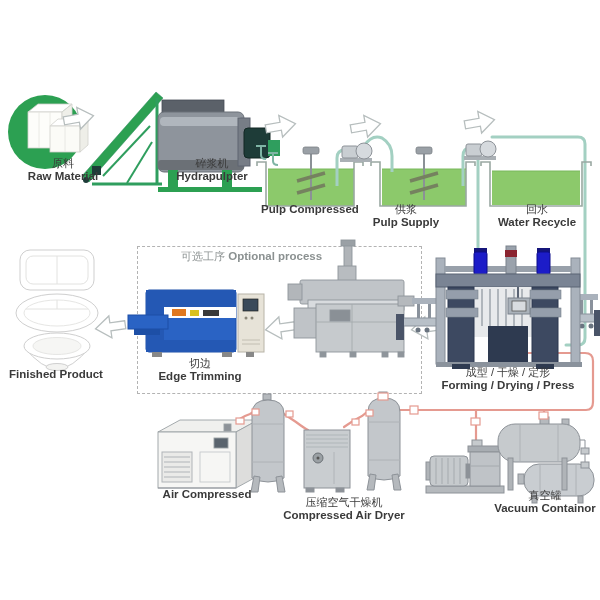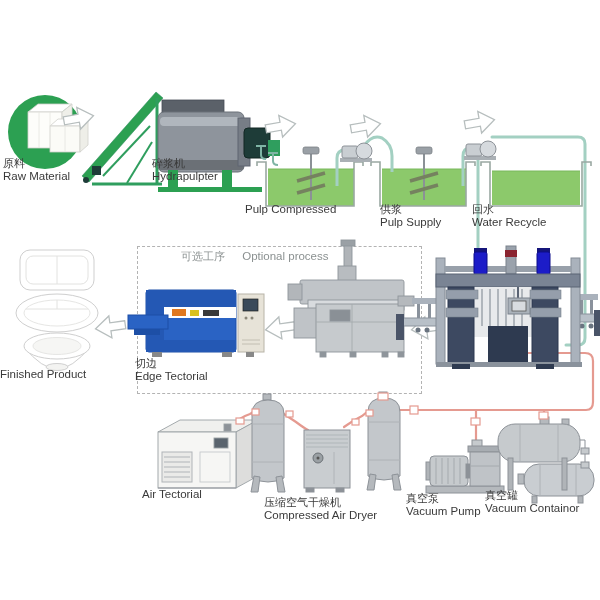--- a/index.html
+++ b/index.html
@@ -1,27 +1,27 @@
 <!DOCTYPE html>
 <html><head>
 <meta charset="utf-8">
 <style>
   html,body{margin:0;padding:0;background:#fff;}
   .canvas{position:relative;width:600px;height:600px;background:#fff;overflow:hidden;
           font-family:"Liberation Sans","DejaVu Sans",sans-serif;}
   .canvas svg{position:absolute;left:0;top:0;z-index:2;}
   .optional-box{position:absolute;left:137px;top:246px;width:283px;height:146px;
                 border:1px dashed #b3b3b3;z-index:1;}
-  .lbl{position:absolute;z-index:3;text-align:left;color:#3a3a3a;
+  .lbl{position:absolute;z-index:3;text-align:center;color:#3a3a3a;
        font-size:11.5px;line-height:1.18;}
   .lbl .zh{display:block;font-size:11px;}
-  .lbl .en{display:block;}
+  .lbl .en{display:block;font-weight:bold;}
   .lbl.opt{color:#8b9191;text-align:left;}
   .lbl.opt .zh,.lbl.opt .en{display:inline;}
-  .lbl.opt .en{margin-left:14px;}
+  .lbl.opt .en{}
 </style>
 </head>
 <body>
 
 <div class="canvas">
 
   <div class="optional-box"></div>
 
   <svg width="600" height="600" viewBox="0 0 600 600">
     <defs>
@@ -351,48 +351,48 @@
     <span class="zh">原料</span>
     <span class="en">Raw Material</span>
   </div>
   <div class="lbl" style="left:152px;top:157px;width:120px">
     <span class="zh">碎浆机</span>
     <span class="en">Hydrapulpter</span>
   </div>
   <div class="lbl" style="left:245px;top:203px;width:130px">
     <span class="en">Pulp Compressed</span>
   </div>
-  <div class="lbl" style="left:380px;top:203px;width:130px">
+  <div class="lbl" style="left:341px;top:203px;width:130px">
     <span class="zh">供浆</span>
     <span class="en">Pulp Supply</span>
   </div>
   <div class="lbl" style="left:472px;top:203px;width:130px">
     <span class="zh">回水</span>
     <span class="en">Water Recycle</span>
   </div>
   <div class="lbl opt" style="left:181px;top:250px;width:235px">
     <span class="zh">可选工序</span>
     <span class="en">Optional process</span>
   </div>
   <div class="lbl" style="left:135px;top:357px;width:130px">
     <span class="zh">切边</span>
-    <span class="en">Edge Tectorial</span>
+    <span class="en">Edge Trimming</span>
+  </div>
+  <div class="lbl" style="left:428px;top:366px;width:160px">
+    <span class="zh">成型 / 干燥 / 定形</span>
+    <span class="en">Forming / Drying / Press</span>
   </div>
   <div class="lbl" style="left:0px;top:368px;width:112px">
     <span class="en">Finished Product</span>
   </div>
   <div class="lbl" style="left:142px;top:488px;width:130px">
-    <span class="en">Air Tectorial</span>
+    <span class="en">Air Compressed</span>
   </div>
   <div class="lbl" style="left:264px;top:496px;width:160px">
     <span class="zh">压缩空气干燥机</span>
     <span class="en">Compressed Air Dryer</span>
   </div>
-  <div class="lbl" style="left:406px;top:492px;width:120px">
-    <span class="zh">真空泵</span>
-    <span class="en">Vacuum Pump</span>
-  </div>
   <div class="lbl" style="left:485px;top:489px;width:120px">
     <span class="zh">真空罐</span>
     <span class="en">Vacuum Containor</span>
   </div>
 
 </div>
 
 </body></html>

